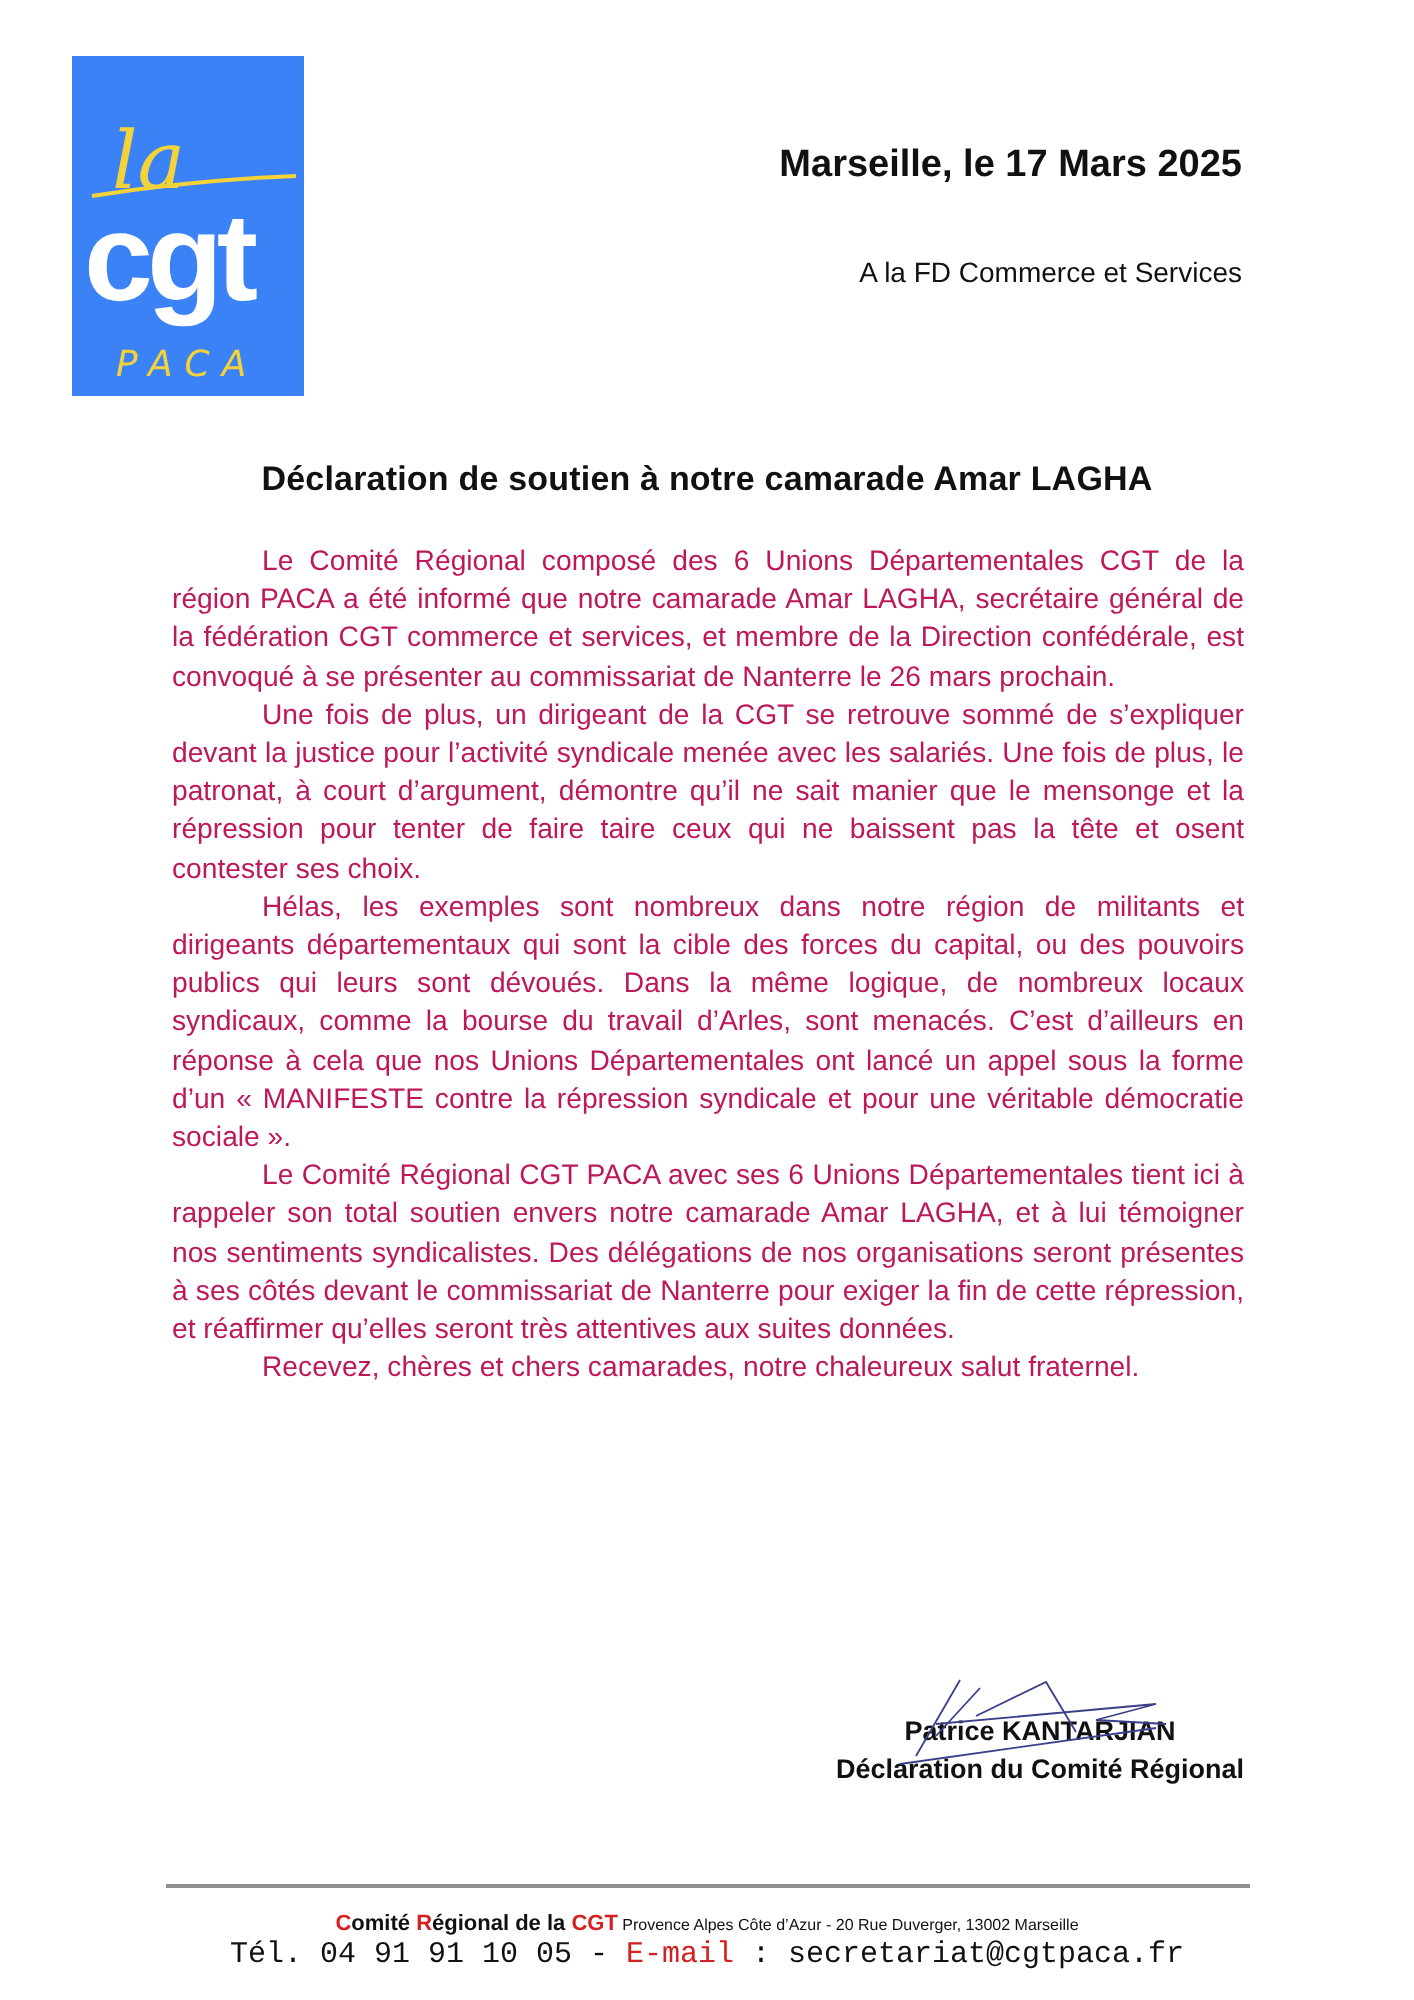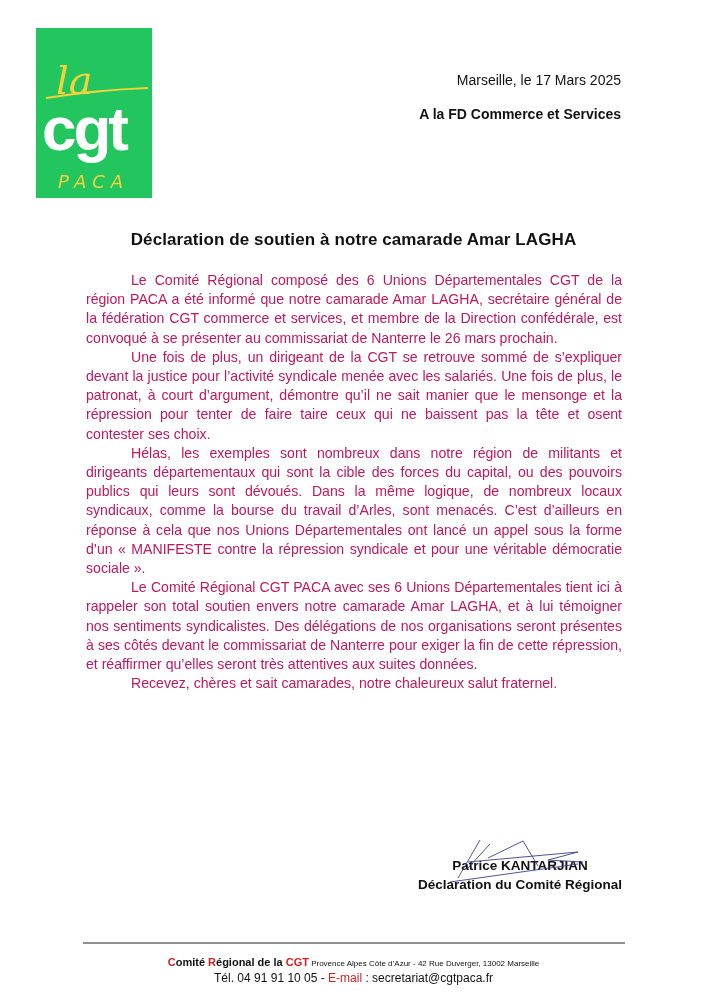--- a/index.html
+++ b/index.html
@@ -1,44 +1,44 @@
 <!DOCTYPE html>
 <html><head>
 <meta charset="utf-8">
 <style>
   html, body { margin: 0; padding: 0; background: #ffffff; }
   body { width: 707px; height: 1000px; position: relative; overflow: hidden;
          font-family: "Liberation Sans", "DejaVu Sans", sans-serif; color: #111; }
 
   .logo { position: absolute; left: 36px; top: 28px; width: 116px; height: 170px;
-          background: #22c55e; overflow: hidden; }
+          background: #3b82f6; overflow: hidden; }
   .logo svg { position: absolute; left: 0; top: 0; }
 
   .header-right { position: absolute; right: 86px; top: 72px; text-align: right; }
-  .date { font-size: 14px; color: #111; }
-  .recipient { margin-top: 16px; font-size: 14px; font-weight: bold; line-height: 20px; }
+  .date { font-size: 19px; color: #111; font-weight: bold; }
+  .recipient { margin-top: 32px; font-size: 14px; font-weight: normal; line-height: 20px; }
 
   .title { position: absolute; left: 0; width: 707px; top: 230px; text-align: center;
            font-size: 17px; font-weight: bold; letter-spacing: 0.1px; }
 
   .body { position: absolute; left: 86px; width: 536px; top: 271px;
           font-size: 14.1px; line-height: 19.2px; text-align: justify; color: #be185d; }
   .body p { margin: 0; text-indent: 45px; }
 
   .signature { position: absolute; left: 400px; width: 240px; top: 856px; text-align: center;
                font-size: 13.5px; font-weight: bold; line-height: 19px; }
   .signature svg { position: absolute; left: 28px; top: -18px; pointer-events: none; }
 
   .footer-rule { position: absolute; left: 83px; width: 542px; top: 942px; height: 2px; background: #8f8f8f; }
   .footer { position: absolute; left: 0; width: 707px; top: 955px; text-align: center; }
   .footer-line1 { font-size: 11px; line-height: 15px; }
   .footer-line1 .strong { font-weight: bold; color: #111; }
   .footer-line1 .red { color: #d42020; font-weight: bold; }
   .footer-line1 .small { font-size: 8px; }
-  .footer-line2 { font-size: 12px; line-height: 15px; }
+  .footer-line2 { font-size: 15px; line-height: 15px; font-family: Liberation Mono, monospace; }
   .footer-line2 .red { color: #d42020; }
 </style>
 </head>
 <body>
 
 <div class="logo">
   <svg width="116" height="170" viewBox="0 0 116 170">
 
     <path d="M10 70 Q60 62 112 60" stroke="#f4d23a" stroke-width="2" fill="none"></path>
     <text x="20" y="66" font-family="DejaVu Serif, serif" font-style="italic" font-size="40" fill="#f4d23a">la</text>
@@ -54,32 +54,32 @@
   </div>
 </div>
 
 <div class="title">Déclaration de soutien à notre camarade Amar LAGHA</div>
 
 <div class="body">
   <p>Le Comité Régional composé des 6 Unions Départementales CGT de la région PACA a été informé que notre camarade Amar LAGHA, secrétaire général de la fédération CGT commerce et services, et membre de la Direction confédérale, est convoqué à se présenter au commissariat de Nanterre le 26 mars prochain.</p>
   <p>Une fois de plus, un dirigeant de la CGT se retrouve sommé de s’expliquer devant la justice pour l’activité syndicale menée avec les salariés. Une fois de plus, le patronat, à court d’argument, démontre qu’il ne sait manier que le mensonge et la répression pour tenter de faire taire ceux qui ne baissent pas la tête et osent contester ses choix.</p>
   <p>Hélas, les exemples sont nombreux dans notre région de militants et dirigeants départementaux qui sont la cible des forces du capital, ou des pouvoirs publics qui leurs sont dévoués. Dans la même logique, de nombreux locaux syndicaux, comme la bourse du travail d’Arles, sont menacés. C’est d’ailleurs en réponse à cela que nos Unions Départementales ont lancé un appel sous la forme d’un « MANIFESTE contre la répression syndicale et pour une véritable démocratie sociale ».</p>
   <p>Le Comité Régional CGT PACA avec ses 6 Unions Départementales tient ici à rappeler son total soutien envers notre camarade Amar LAGHA, et à lui témoigner nos sentiments syndicalistes. Des délégations de nos organisations seront présentes à ses côtés devant le commissariat de Nanterre pour exiger la fin de cette répression, et réaffirmer qu’elles seront très attentives aux suites données.</p>
-  <p>Recevez, chères et sait camarades, notre chaleureux salut fraternel.</p>
+  <p>Recevez, chères et chers camarades, notre chaleureux salut fraternel.</p>
 </div>
 
 <div class="signature">
   <svg width="180" height="50" viewBox="0 0 180 50">
     <path d="M30 40 L52 2 M40 30 L62 6 M60 20 L95 3 L110 28 M40 24 L150 14 L120 22 L155 24 M22 44 L150 26" stroke="#3a3f8a" stroke-width="0.9" fill="none"></path>
   </svg>
   <div>Patrice KANTARJIAN</div>
   <div>Déclaration du Comité Régional</div>
 </div>
 
 <div class="footer-rule"></div>
 <div class="footer">
   <div class="footer-line1">
-    <span class="red">C</span><span class="strong">omité </span><span class="red">R</span><span class="strong">égional de la </span><span class="red">CGT</span><span class="small"> Provence Alpes Côte d’Azur - 42 Rue Duverger, 13002 Marseille</span>
+    <span class="red">C</span><span class="strong">omité </span><span class="red">R</span><span class="strong">égional de la </span><span class="red">CGT</span><span class="small"> Provence Alpes Côte d’Azur - 20 Rue Duverger, 13002 Marseille</span>
   </div>
   <div class="footer-line2">
     <span>Tél. 04 91 91 10 05 - </span><span class="red">E-mail</span><span> : secretariat@cgtpaca.fr</span>
   </div>
 </div>
 
 </body></html>

